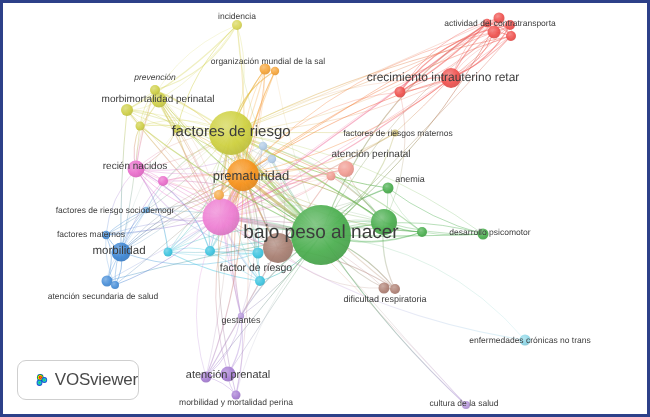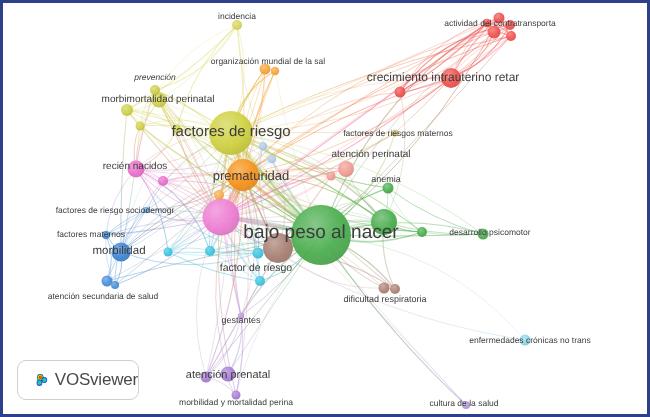--- a/index.html
+++ b/index.html
@@ -1853,21 +1853,21 @@
     <div id="labels-layer">
         <div class="node-label" style="left: 234px; top: 13px; font-size: 8.5px; color: rgb(60, 60, 60);">incidencia</div>
         <div class="node-label" style="left: 265px; top: 58px; font-size: 8.5px; color: rgb(60, 60, 60);">organización mundial de la sal</div>
         <div class="node-label" style="left: 152px; top: 74px; font-size: 8.5px; color: rgb(60, 60, 60); font-style: italic;">prevención</div>
         <div class="node-label" style="left: 155px; top: 96px; font-size: 10px; color: rgb(60, 60, 60); text-align: right;">morbimortalidad perinatal</div>
         <div class="node-label" style="left: 228px; top: 128px; font-size: 15px; color: rgb(60, 60, 60);">factores de riesgo</div>
         <div class="node-label" style="left: 132px; top: 163px; font-size: 10px; color: rgb(60, 60, 60);">recién nacidos</div>
         <div class="node-label" style="left: 248px; top: 172px; font-size: 13px; color: rgb(60, 60, 60);">prematuridad</div>
         <div class="node-label" style="left: 344px; top: 151px; font-size: 10px; color: rgb(60, 60, 60); padding-left: 48px;">atención perinatal</div>
         <div class="node-label" style="left: 395px; top: 130px; font-size: 8.5px; color: rgb(60, 60, 60);">factores de riesgos maternos</div>
-        <div class="node-label" style="left: 377px; top: 176px; font-size: 9px; color: rgb(60, 60, 60); padding-left: 12px;">anemia</div>
+        <div class="node-label" style="left: 401px; top: 176px; font-size: 9px; color: rgb(60, 60, 60); padding-left: 12px;">anemia</div>
         <div class="node-label" style="left: 440px; top: 74px; font-size: 12px; color: rgb(60, 60, 60);">crecimiento intrauterino retar</div>
         <div class="node-label" style="left: 497px; top: 20px; font-size: 8.5px; color: rgb(60, 60, 60);">actividad del contratransporta</div>
         <div class="node-label" style="left: 112px; top: 207px; font-size: 8.5px; color: rgb(60, 60, 60);">factores de riesgo sociodemogr</div>
         <div class="node-label" style="left: 88px; top: 231px; font-size: 8.5px; color: rgb(60, 60, 60);">factores maternos</div>
         <div class="node-label" style="left: 116px; top: 248px; font-size: 11.5px; color: rgb(60, 60, 60);">morbilidad</div>
         <div class="node-label" style="left: 100px; top: 272px; font-size: 8.5px; color: rgb(60, 60, 60); margin-top: 21px;">atención secundaria de salud</div>
         <div class="node-label" style="left: 318px; top: 230px; font-size: 19px; color: rgb(60, 60, 60);">bajo peso al nacer</div>
         <div class="node-label" style="left: 253px; top: 265px; font-size: 10.5px; color: rgb(60, 60, 60);">factor de riesgo</div>
         <div class="node-label" style="left: 487px; top: 229px; font-size: 8.5px; color: rgb(60, 60, 60);">desarrollo psicomotor</div>
         <div class="node-label" style="left: 382px; top: 296px; font-size: 9px; color: rgb(60, 60, 60);">dificultad respiratoria</div>

